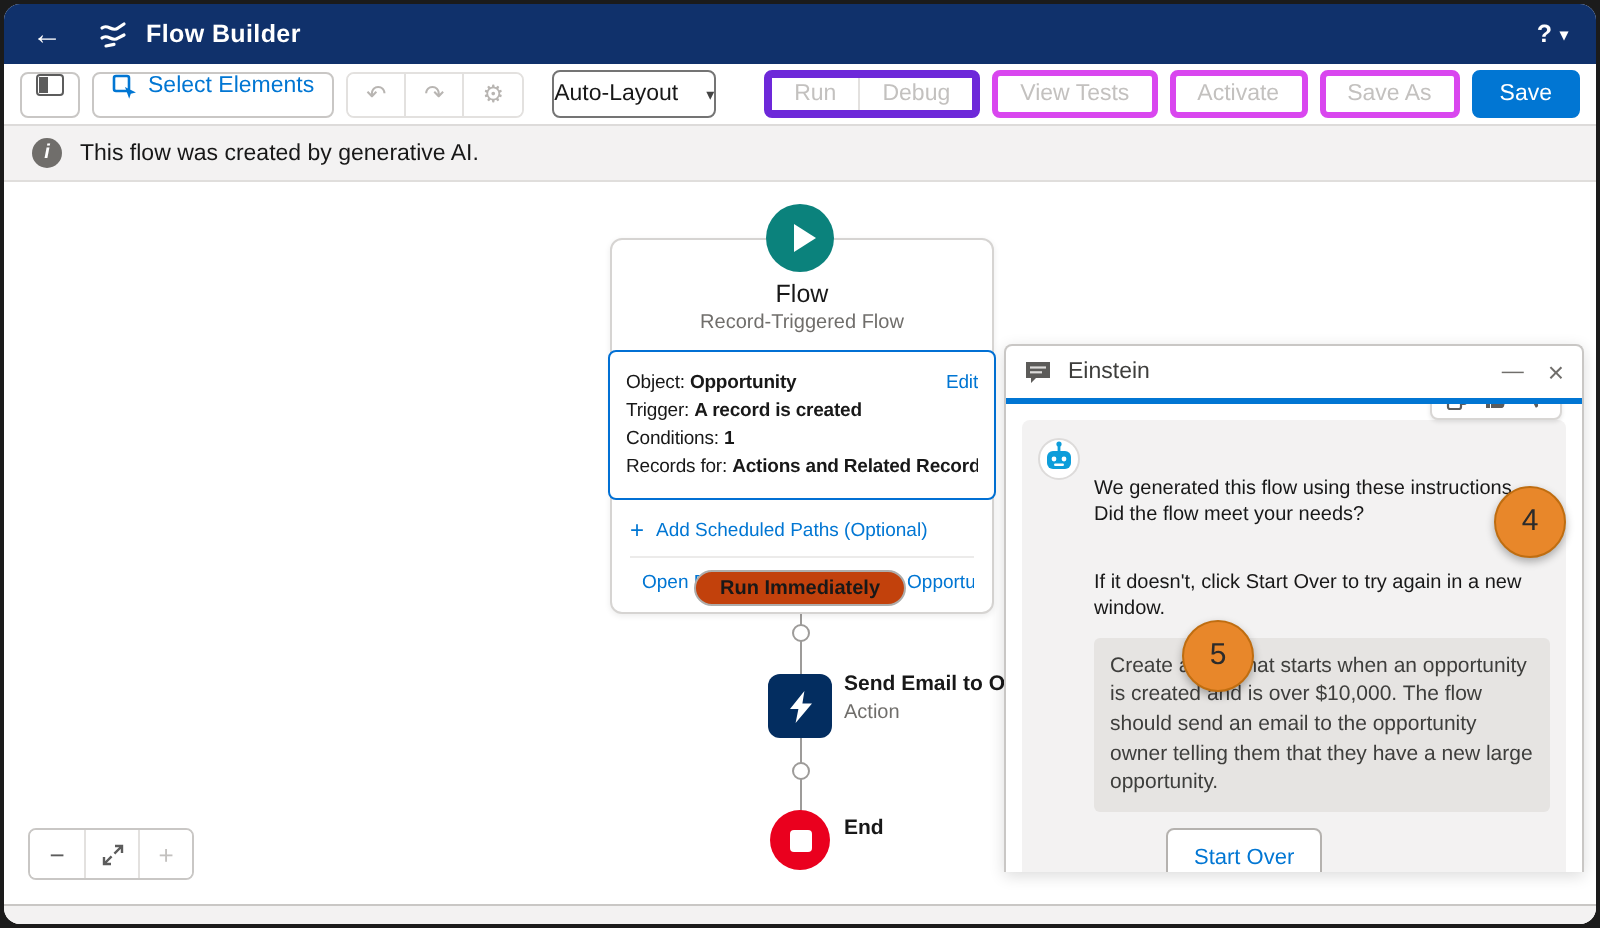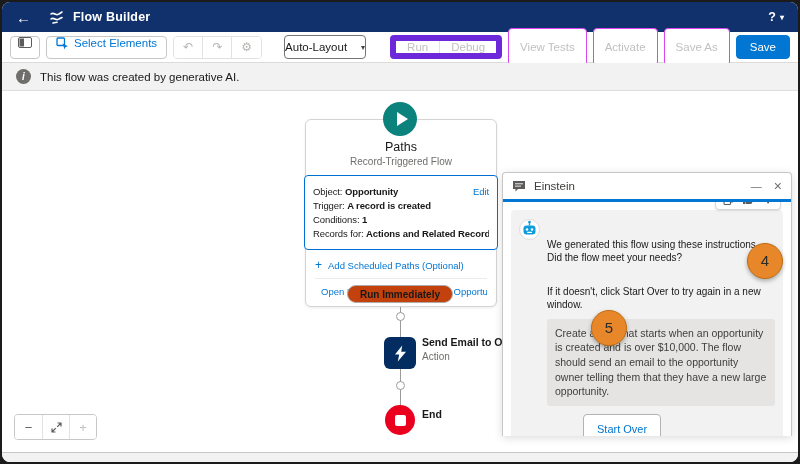--- a/index.html
+++ b/index.html
@@ -22,23 +22,23 @@
   .tbtn { height:23px; display:inline-flex; align-items:flex-start; gap:5px; border:1px solid #c9c7c5; border-radius:4px;
           background:#fff; padding:0 9px; font-size:11.5px; color:#0176d3; cursor:pointer; }
   .tbtn.icon-only { padding:0 7px; }
   .btngroup { height:23px; display:inline-flex; align-items:stretch; border:1px solid #e3e1df; border-radius:4px; overflow:hidden; }
   .btngroup .cell { display:flex; align-items:center; padding:0 9px; color:#b8b5b2; font-size:12px; background:#fff; cursor:default; }
   .btngroup .cell + .cell { border-left:1px solid #e3e1df; }
   .layoutsel { margin-left:auto; height:24px; border:1px solid #747474; border-radius:4px; background:#fff;
                display:inline-flex; align-items:center; gap:14px; padding:0 0; font-size:11.5px; color:#181818; cursor:pointer; }
   .layoutsel .caret { font-size:8px; color:#444; }
   .rgap { width:12px; }
-  .dbtn { height:24px; border:1px solid #d946ef; border-radius:4px; background:#fff; color:#c3c1bf;
-          font-size:11.5px; display:inline-flex; align-items:center; padding:18px 11px; cursor:default; }
-  .dgroup { height:24px; display:inline-flex; border:6px solid #6d28d9; border-radius:4px; overflow:hidden; }
+  .dbtn { height:24px; border:3px solid #d946ef; border-radius:4px; background:#fff; color:#c3c1bf;
+          font-size:11.5px; display:inline-flex; align-items:center; padding:0 11px; cursor:default; }
+  .dgroup { height:24px; display:inline-flex; border:4px solid #6d28d9; border-radius:4px; overflow:hidden; }
   .dgroup .dcell { display:flex; align-items:center; padding:0 11px; color:#c3c1bf; font-size:11.5px; background:#fff; }
   .dgroup .dcell + .dcell { border-left:1px solid #e3e1df; }
   .savebtn { height:24px; background:#0176d3; border:1px solid #0176d3; border-radius:4px; color:#fff;
              font-size:11.5px; display:inline-flex; align-items:center; padding:0 13px; cursor:pointer; }
 
   
   .banner { height:28px; background:#f3f2f2; border-bottom:1px solid #e0dedc; display:flex; align-items:center;
             padding:0 14px; gap:9px; flex:none; }
   .infoicon { width:15px; height:15px; border-radius:50%; background:#706e6b; color:#fff; font-size:10px;
               font-weight:bold; display:flex; align-items:center; justify-content:center; font-style:italic; }
@@ -193,21 +193,21 @@
   <div class="main">
 
     <div class="connector" style="top:189px; height:130px;"></div>
 
     <div class="startcircle">
       <span class="play"></span>
     </div>
 
     <div class="startcard">
       <div class="head">
-        <div class="t1">Paths</div>
+        <div class="t1">Flow</div>
         <div class="t2">Record-Triggered Flow</div>
       </div>
       <div class="bluebox">
         <div class="brow">
           <span class="editlink">Edit</span>
           <span>Object: </span><b>Opportunity</b>
         </div>
         <div class="brow">
           <span>Trigger: </span><b>A record is created</b>
         </div>

